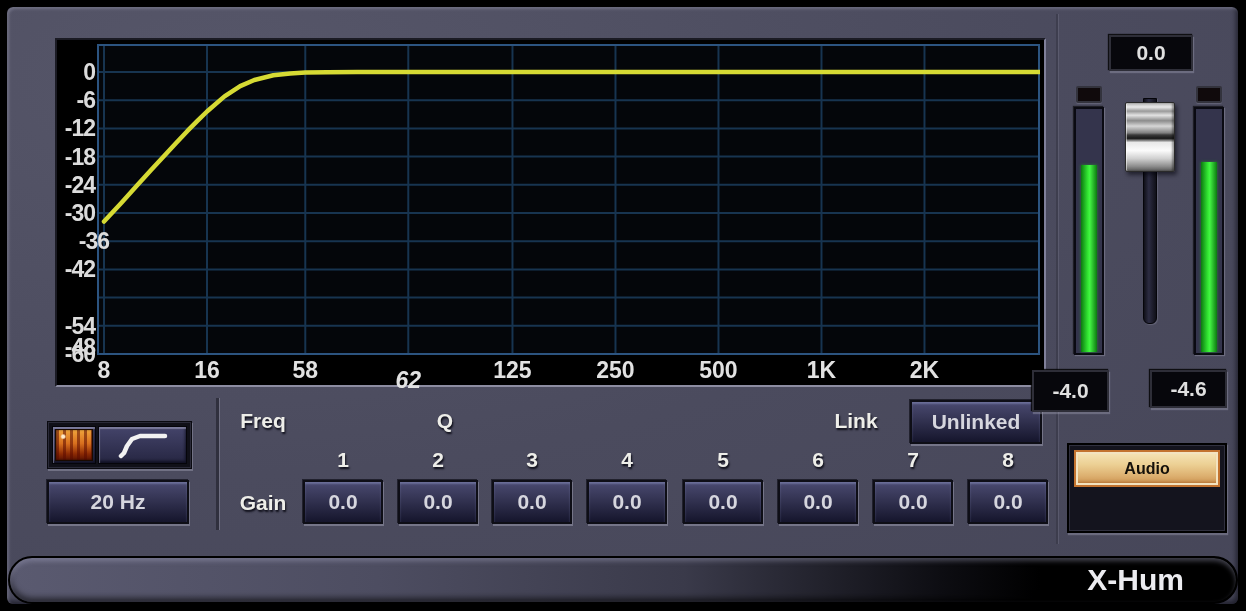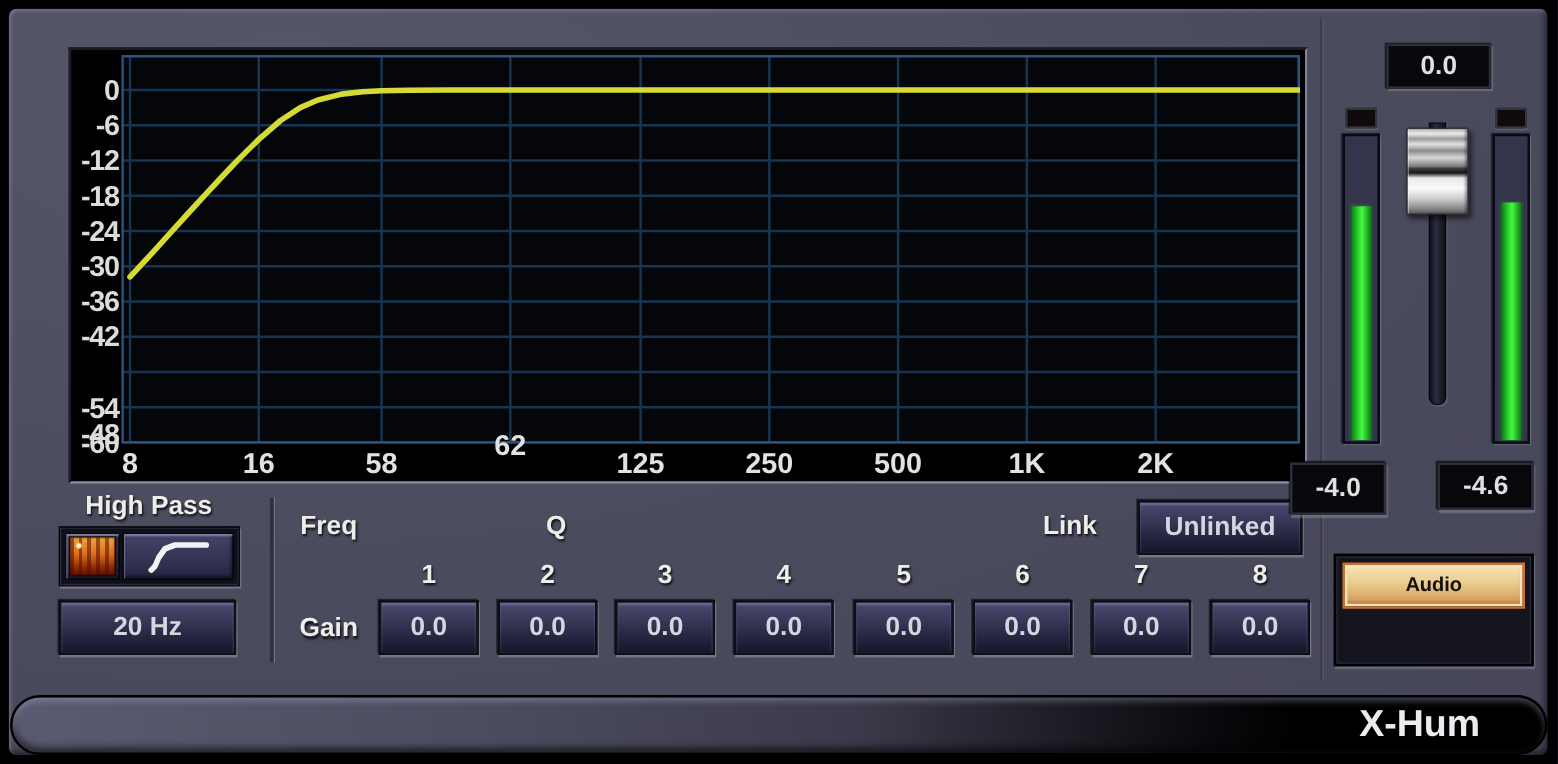--- a/index.html
+++ b/index.html
@@ -119,42 +119,41 @@
           <polyline points="7.0,177.5 24.5,158.7 40.2,141.3 54.3,125.8 67.3,111.7 79.1,99.0 90.2,87.2 100.4,76.9 110.0,67.5 127.5,52.4 143.2,42.1 157.3,36.0 176.3,31.3 193.2,29.4 208.3,28.6 230.5,28.2 260.3,28.0 311.3,28.0 415.5,28.0 518.5,28.0 621.5,28.0 724.5,28.0 827.5,28.0 944.6,28.0" fill="none" stroke="#d6da34" stroke-width="4.5" stroke-linejoin="round" stroke-linecap="round"></polyline>
         </svg>
       </div>
     <div id="y-ticks">
         <span class="ytick" style="top: 19px;">0</span>
         <span class="ytick" style="top: 47.2px;">-6</span>
         <span class="ytick" style="top: 75.4px;">-12</span>
         <span class="ytick" style="top: 103.6px;">-18</span>
         <span class="ytick" style="top: 131.8px;">-24</span>
         <span class="ytick" style="top: 160px;">-30</span>
-        <span class="ytick" style="top: 188.2px;">-36</span>
+        <span class="ytick" style="top: 188.2px; padding-left: 14px;">-36</span>
         <span class="ytick" style="top: 216.4px;">-42</span>
         <span class="ytick" style="top: 250px; margin-top: 44px;">-48</span>
         <span class="ytick" style="top: 272.8px;">-54</span>
         <span class="ytick" style="top: 301px;">-60</span>
       </div>
     <div id="x-ticks">
         <span class="xtick" style="top: 318px; left: 12px; width: 70px;">8</span>
         <span class="xtick" style="top: 318px; left: 115px; width: 70px;">16</span>
         <span class="xtick" style="top: 318px; left: 213.282px; width: 70px;">58</span>
-        <span class="xtick" style="top: 304px; left: 316.282px; width: 70px;">62</span>
+        <span class="xtick" style="top: 328px; left: 316.282px; width: 70px; font-style: italic;">62</span>
         <span class="xtick" style="top: 318px; left: 420.476px; width: 70px;">125</span>
         <span class="xtick" style="top: 318px; left: 523.476px; width: 70px;">250</span>
         <span class="xtick" style="top: 318px; left: 626.476px; width: 70px;">500</span>
         <span class="xtick" style="top: 318px; left: 729.476px; width: 70px;">1K</span>
         <span class="xtick" style="top: 318px; left: 832.476px; width: 70px;">2K</span>
       </div>
   </div>
 
   <div class="abs vgroove" style="left:1056px;top:14px;width:2px;height:530px;opacity:.45;"></div>
 
-  <div class="abs lbl ctr" style="left:48px;top:392px;width:142px;height:26px;">High Pass</div>
   <div class="abs btn-shell" style="left:47px;top:421px;width:143px;height:46px;">
     <div class="abs btn" style="left:4px;top:4px;width:42px;height:36px;">
       <div id="analog-icon"></div>
     </div>
     <div class="abs btn" style="left:50px;top:4px;width:87px;height:36px;">
       <svg width="60" height="28" viewBox="0 0 60 28">
         <polyline points="8,25 11,22 14,15 19,8 27,5 52,5" fill="none" stroke="#f2f2f2" stroke-width="4.5" stroke-linecap="round" stroke-linejoin="round"></polyline>
       </svg>
     </div>
   </div>

